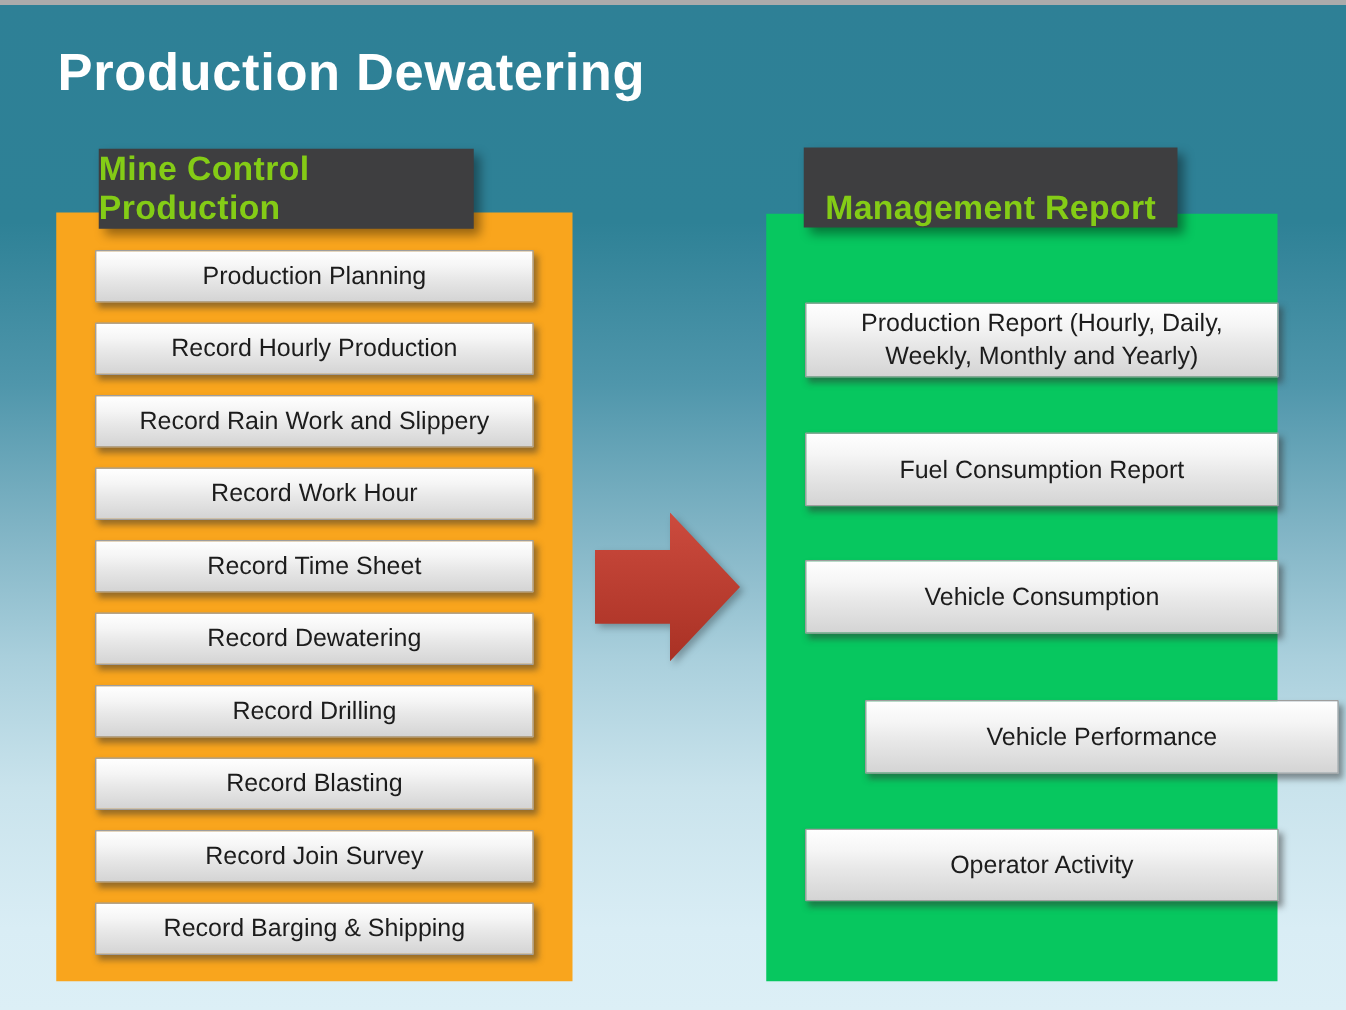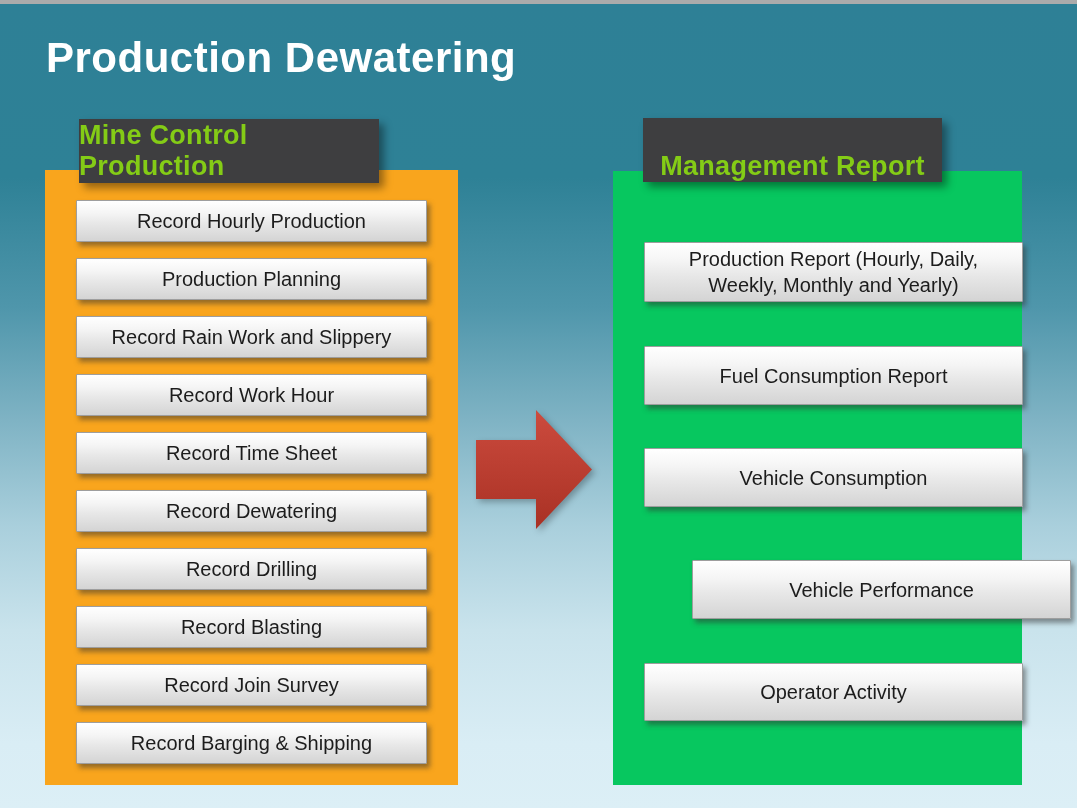--- a/index.html
+++ b/index.html
@@ -77,22 +77,22 @@
 
   <div class="top-bar"></div>
 
   <div class="title">Production Dewatering</div>
 
   <div class="header-box header-left">
     <span>Mine Control Production</span>
   </div>
 
   <div class="panel panel-orange">
+    <div class="btn btn-left">Production Planning</div>
     <div class="btn btn-left">Record Hourly Production</div>
-    <div class="btn btn-left">Production Planning</div>
     <div class="btn btn-left">Record Rain Work and Slippery</div>
     <div class="btn btn-left">Record Work Hour</div>
     <div class="btn btn-left">Record Time Sheet</div>
     <div class="btn btn-left">Record Dewatering</div>
     <div class="btn btn-left">Record Drilling</div>
     <div class="btn btn-left">Record Blasting</div>
     <div class="btn btn-left">Record Join Survey</div>
     <div class="btn btn-left">Record Barging &amp; Shipping</div>
   </div>
 

